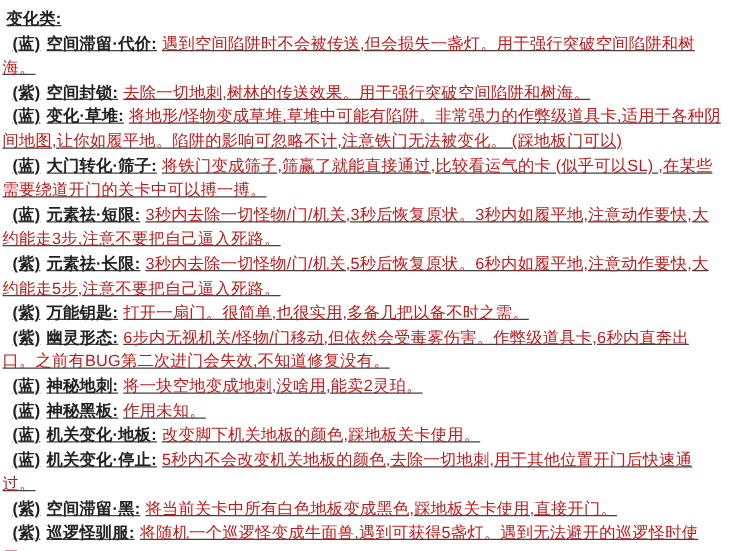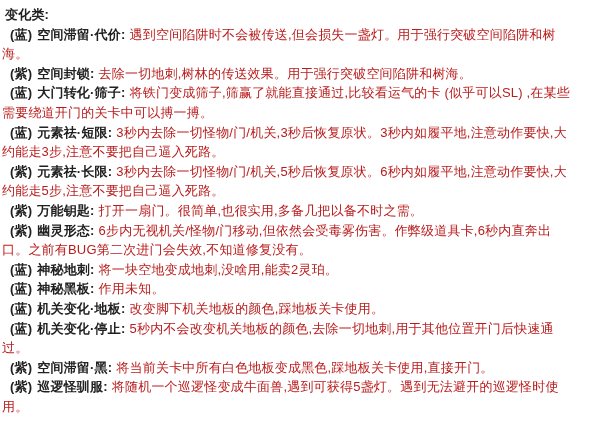--- a/index.html
+++ b/index.html
@@ -15,20 +15,21 @@
   }
   .doc {
     box-sizing: border-box;
     width: 580px;
     height: 441px;
     padding: 5px 3px 0 2px;
     font-size: 13px;
     line-height: 19.6px;
     color: #424242;
     letter-spacing: 0.2px;
+    text-decoration: underline;
   }
   .doc p {
     margin: 0;
     padding: 0;
   }
   .section-title {
     font-weight: 700;
     color: #212121;
     text-indent: 3px;
   }
@@ -53,20 +54,21 @@
 </head>
 <body>
 
 <div class="doc">
   <p class="section-title">变化类:</p>
   <div id="card-list">
   <p class="item"><span class="tag">(蓝)</span><span class="name">空间滞留·代价:</span><span class="desc">遇到空间陷阱时不会被传送,但会损失一盏灯。用于强行突破空间陷阱和树海。</span></p>
 
   <p class="item"><span class="tag">(紫)</span><span class="name">空间封锁:</span><span class="desc">去除一切地刺,树林的传送效果。用于强行突破空间陷阱和树海。</span></p>
 
+  <p class="item"><span class="tag">(蓝)</span><span class="name">变化·草堆:</span><span class="desc">将地形/怪物变成草堆,草堆中可能有陷阱。非常强力的作弊级道具卡,适用于各种阴间地图,让你如履平地。陷阱的影响可忽略不计,注意铁门无法被变化。 (踩地板门可以)</span></p>
 
 
   <p class="item"><span class="tag">(蓝)</span><span class="name">大门转化·筛子:</span><span class="desc">将铁门变成筛子,筛赢了就能直接通过,比较看运气的卡 (似乎可以SL) ,在某些需要绕道开门的关卡中可以搏一搏。</span></p>
 
   <p class="item"><span class="tag">(蓝)</span><span class="name">元素祛·短限:</span><span class="desc">3秒内去除一切怪物/门/机关,3秒后恢复原状。3秒内如履平地,注意动作要快,大约能走3步,注意不要把自己逼入死路。</span></p>
 
   <p class="item"><span class="tag">(紫)</span><span class="name">元素祛·长限:</span><span class="desc">3秒内去除一切怪物/门/机关,5秒后恢复原状。6秒内如履平地,注意动作要快,大约能走5步,注意不要把自己逼入死路。</span></p>
 
   <p class="item"><span class="tag">(紫)</span><span class="name">万能钥匙:</span><span class="desc">打开一扇门。很简单,也很实用,多备几把以备不时之需。</span></p>
 

